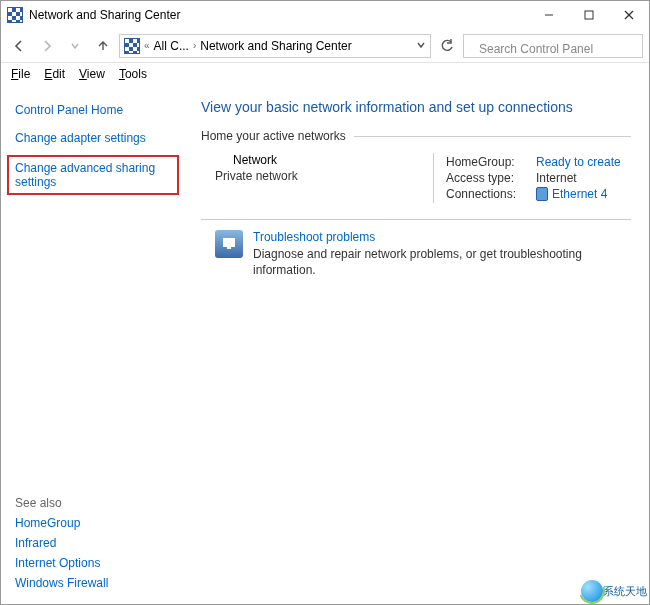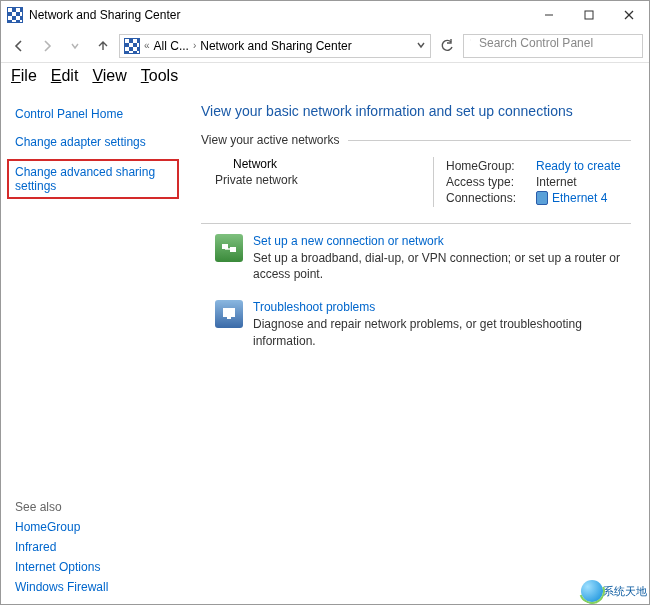--- a/index.html
+++ b/index.html
@@ -76,37 +76,37 @@
   .bc-sep { color:#666; font-size:10px; }
   .bc-chev { margin-left:auto; color:#555; }
   .refresh {
     width:24px;height:24px;display:flex;align-items:center;justify-content:center;color:#555;
   }
   .search {
     width: 180px;
     height: 24px;
     border: 1px solid #ccc;
     display: flex;
-    align-items: flex-start;
+    align-items: flex-end;
     padding: 0 6px;
     color:#777;
     gap:6px;
   }
   .search input {
     border:none;outline:none;font-size:12px;flex:1;color:#333;background:transparent;
   }
   .search input::placeholder { color:#888; }
 
   
   .menubar {
     display:flex;
     align-items:center;
     gap: 14px;
     padding: 4px 10px 6px;
-    font-size: 16px;
+    font-size: 12px;
   }
   .menuitem { text-decoration: none; color:#000; }
   .menuitem .ul { text-decoration: underline; }
 
   
   .body-area {
     display:flex;
     height: calc(100% - 28px - 34px - 24px);
   }
   .sidebar {
@@ -302,21 +302,21 @@
       <a>Infrared</a>
       <a>Internet Options</a>
       <a>Windows Firewall</a>
     </div>
   </div>
 
   <div class="main">
     <h1>View your basic network information and set up connections</h1>
 
     <div class="group-hdr">
-      <span>View your active networks</span>
+      <span>Home your active networks</span>
         <span class="line"></span>
     </div>
 
     <div class="networks">
       <div class="net-left">
         <div class="nn">Network</div>
         <div class="nt">Private network</div>
       </div>
       <div class="net-right">
         <div class="kv">
@@ -333,33 +333,20 @@
             <span class="eth-icon"></span><a class="lnk">Ethernet 4</a>
           </span>
         </div>
       </div>
     </div>
 
     <div class="group-hdr">
         <span class="line"></span>
     </div>
 
-    <div class="option">
-      <div class="icn net">
-        <svg width="18" height="18">
-            <rect x="2" y="5" width="6" height="5" fill="#fff"></rect>
-            <rect x="10" y="8" width="6" height="5" fill="#fff"></rect>
-            <line x1="5" y1="10" x2="13" y2="10" stroke="#fff" stroke-width="1.4"></line>
-          </svg>
-      </div>
-      <div class="txt">
-        <a class="t">Set up a new connection or network</a>
-        <div class="d">Set up a broadband, dial-up, or VPN connection; or set up a router or access point.</div>
-      </div>
-    </div>
 
     <div class="option">
       <div class="icn trb">
         <svg width="18" height="18">
             <rect x="3" y="3" width="12" height="9" fill="#fff"></rect>
             <rect x="7" y="12" width="4" height="2" fill="#fff"></rect>
           </svg>
       </div>
       <div class="txt">
         <a class="t">Troubleshoot problems</a>

